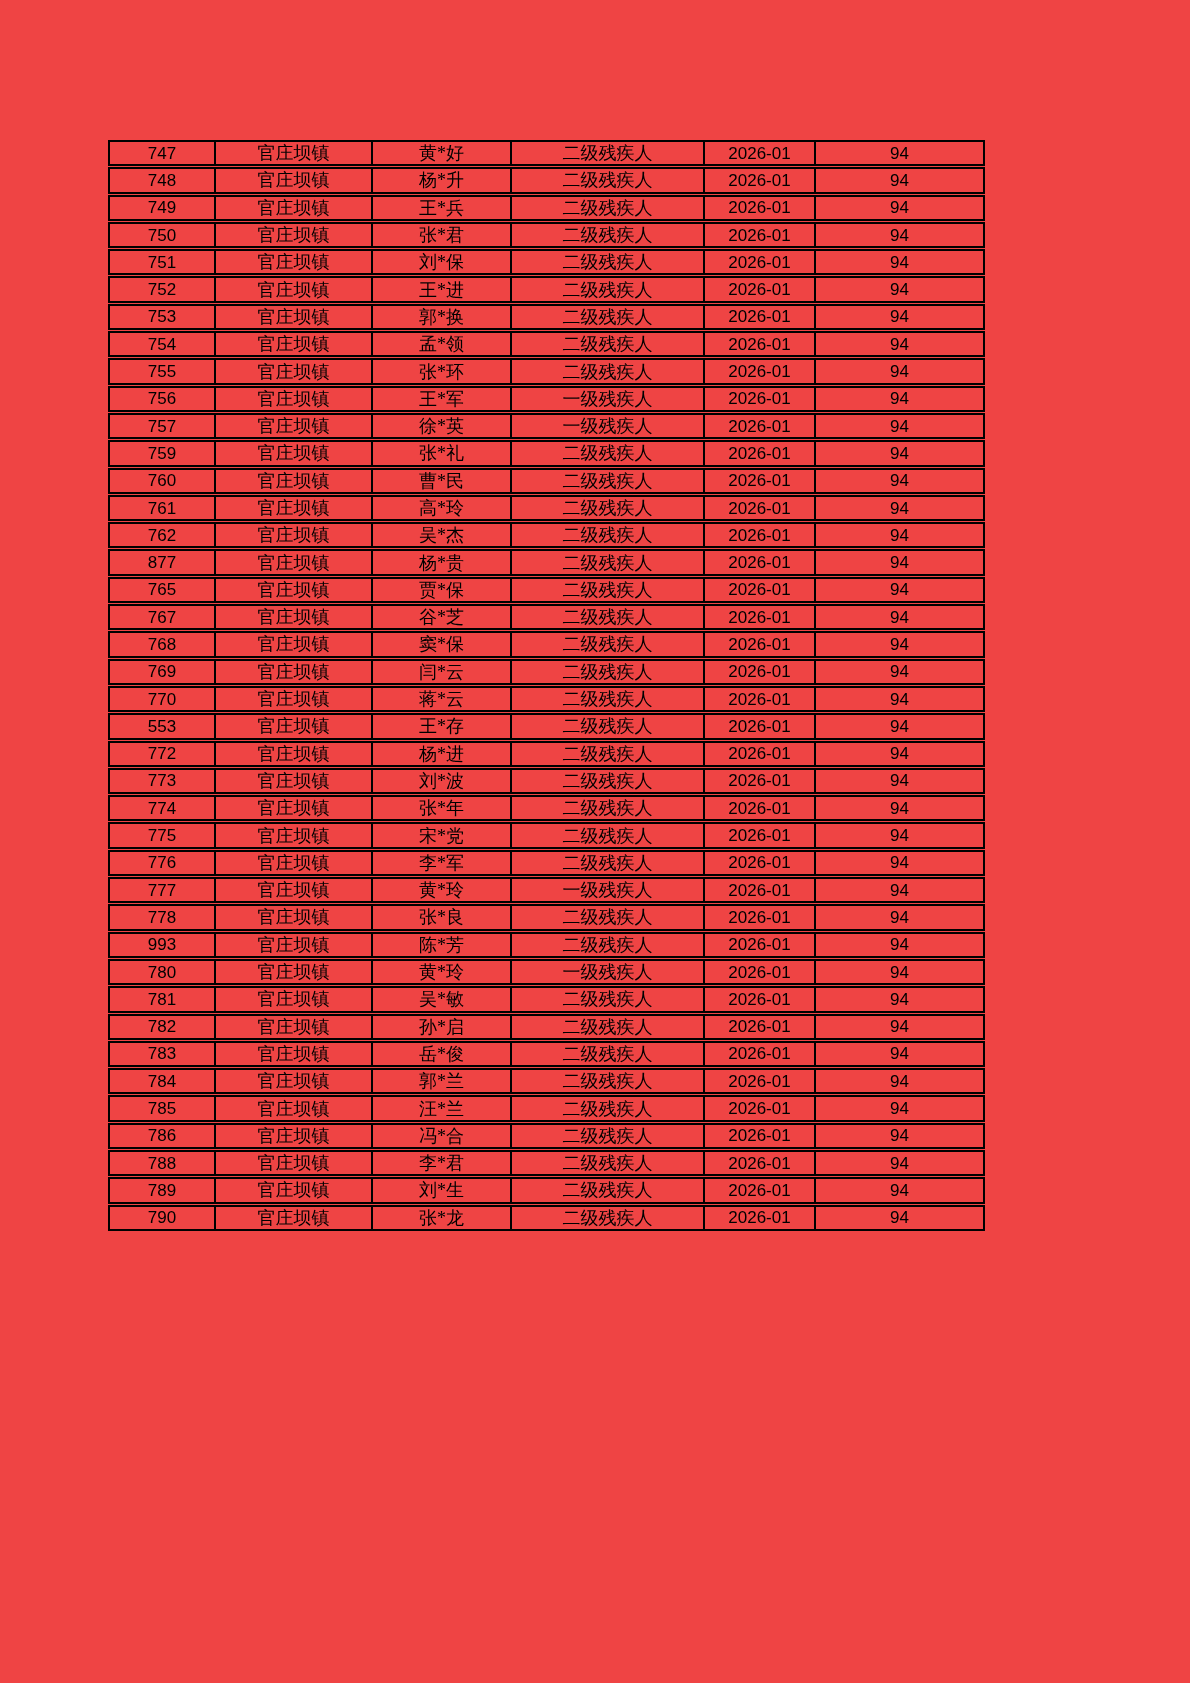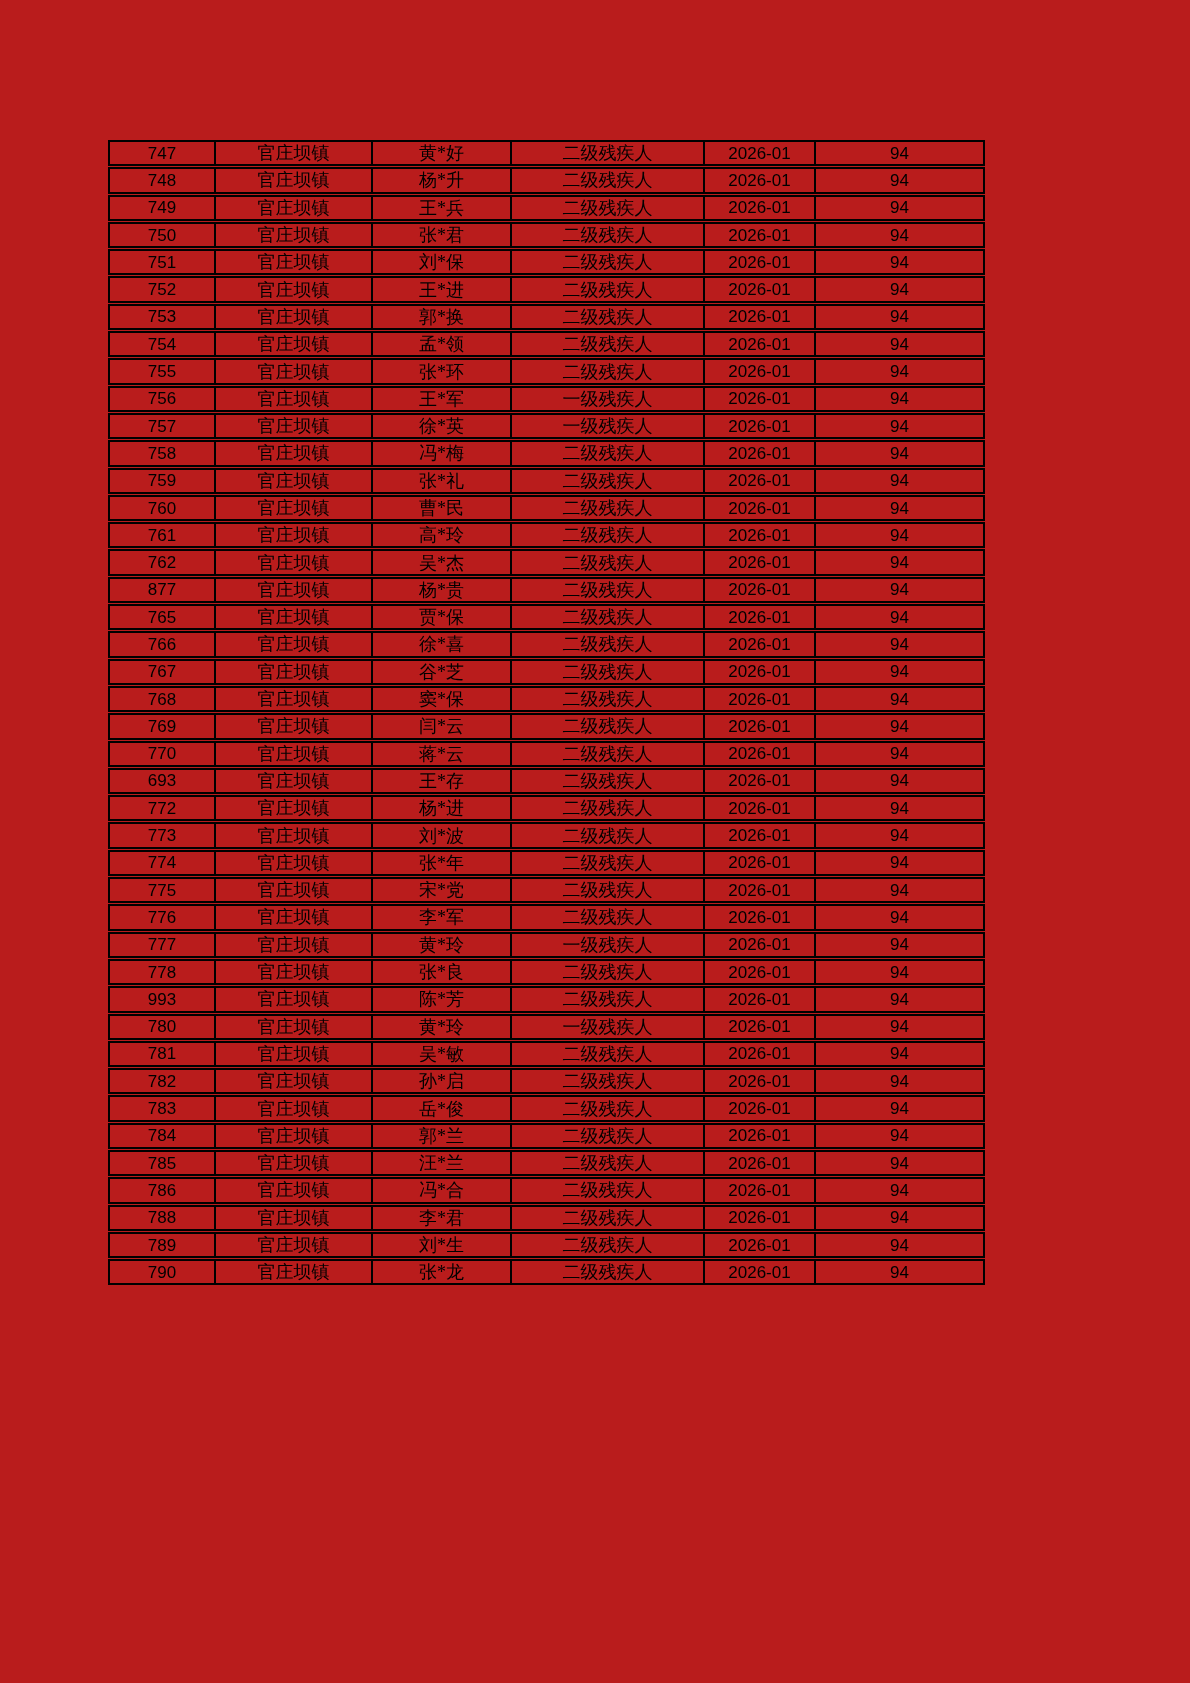--- a/index.html
+++ b/index.html
@@ -4,21 +4,21 @@
 <style>
   html, body {
     margin: 0;
     padding: 0;
     background: #ffffff;
   }
   .page {
     position: relative;
     width: 1190px;
     height: 1683px;
-    background: #b91c1c;
+    background: #ef4444;
     overflow: hidden;
     text-decoration: underline;
   }
   table.benefit-table {
     position: absolute;
     left: 108px;
     top: 139px;
     width: 877px;
     border-collapse: separate;
     border-spacing: 0 1px;
@@ -147,28 +147,20 @@
         </tr>
         <tr>
           <td class="num">757</td>
           <td class="cjk">官庄坝镇</td>
           <td class="cjk">徐*英</td>
           <td class="cjk">一级残疾人</td>
           <td class="num">2026-01</td>
           <td class="num">94</td>
         </tr>
         <tr>
-          <td class="num">758</td>
-          <td class="cjk">官庄坝镇</td>
-          <td class="cjk">冯*梅</td>
-          <td class="cjk">二级残疾人</td>
-          <td class="num">2026-01</td>
-          <td class="num">94</td>
-        </tr>
-        <tr>
           <td class="num">759</td>
           <td class="cjk">官庄坝镇</td>
           <td class="cjk">张*礼</td>
           <td class="cjk">二级残疾人</td>
           <td class="num">2026-01</td>
           <td class="num">94</td>
         </tr>
         <tr>
           <td class="num">760</td>
           <td class="cjk">官庄坝镇</td>
@@ -203,28 +195,20 @@
         </tr>
         <tr>
           <td class="num">765</td>
           <td class="cjk">官庄坝镇</td>
           <td class="cjk">贾*保</td>
           <td class="cjk">二级残疾人</td>
           <td class="num">2026-01</td>
           <td class="num">94</td>
         </tr>
         <tr>
-          <td class="num">766</td>
-          <td class="cjk">官庄坝镇</td>
-          <td class="cjk">徐*喜</td>
-          <td class="cjk">二级残疾人</td>
-          <td class="num">2026-01</td>
-          <td class="num">94</td>
-        </tr>
-        <tr>
           <td class="num">767</td>
           <td class="cjk">官庄坝镇</td>
           <td class="cjk">谷*芝</td>
           <td class="cjk">二级残疾人</td>
           <td class="num">2026-01</td>
           <td class="num">94</td>
         </tr>
         <tr>
           <td class="num">768</td>
           <td class="cjk">官庄坝镇</td>
@@ -243,21 +227,21 @@
         </tr>
         <tr>
           <td class="num">770</td>
           <td class="cjk">官庄坝镇</td>
           <td class="cjk">蒋*云</td>
           <td class="cjk">二级残疾人</td>
           <td class="num">2026-01</td>
           <td class="num">94</td>
         </tr>
         <tr>
-          <td class="num">693</td>
+          <td class="num">553</td>
           <td class="cjk">官庄坝镇</td>
           <td class="cjk">王*存</td>
           <td class="cjk">二级残疾人</td>
           <td class="num">2026-01</td>
           <td class="num">94</td>
         </tr>
         <tr>
           <td class="num">772</td>
           <td class="cjk">官庄坝镇</td>
           <td class="cjk">杨*进</td>

